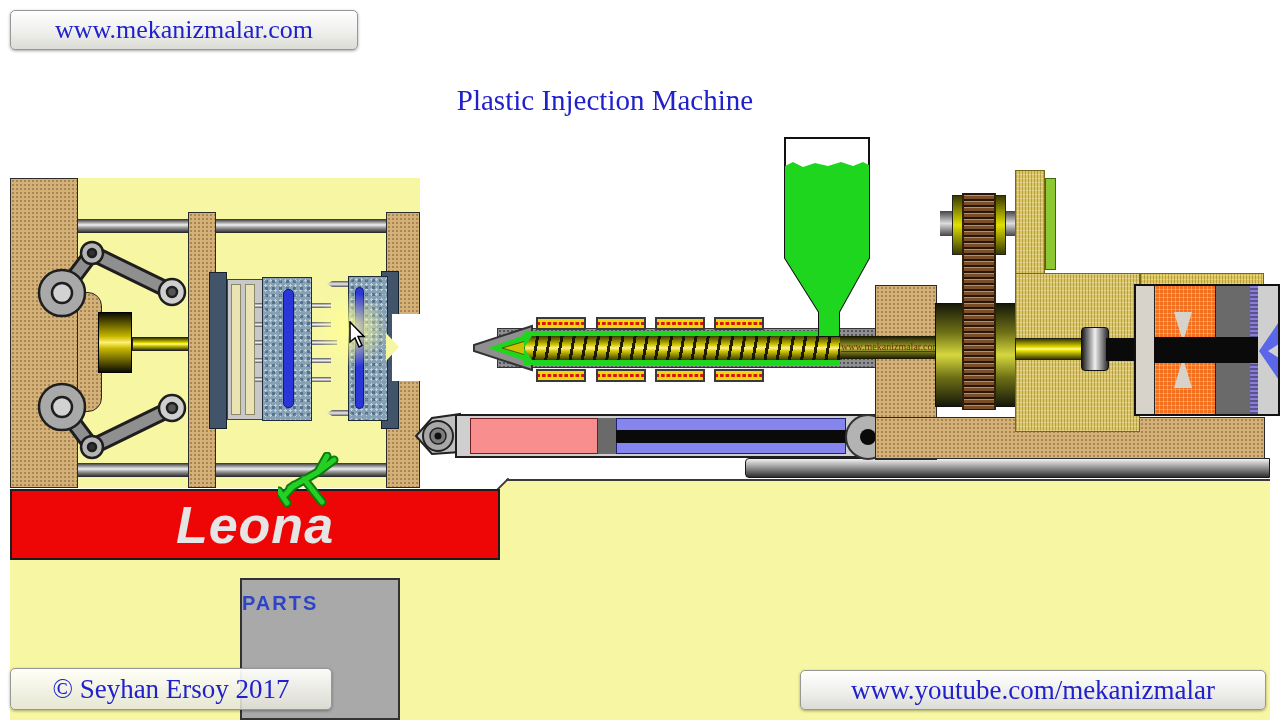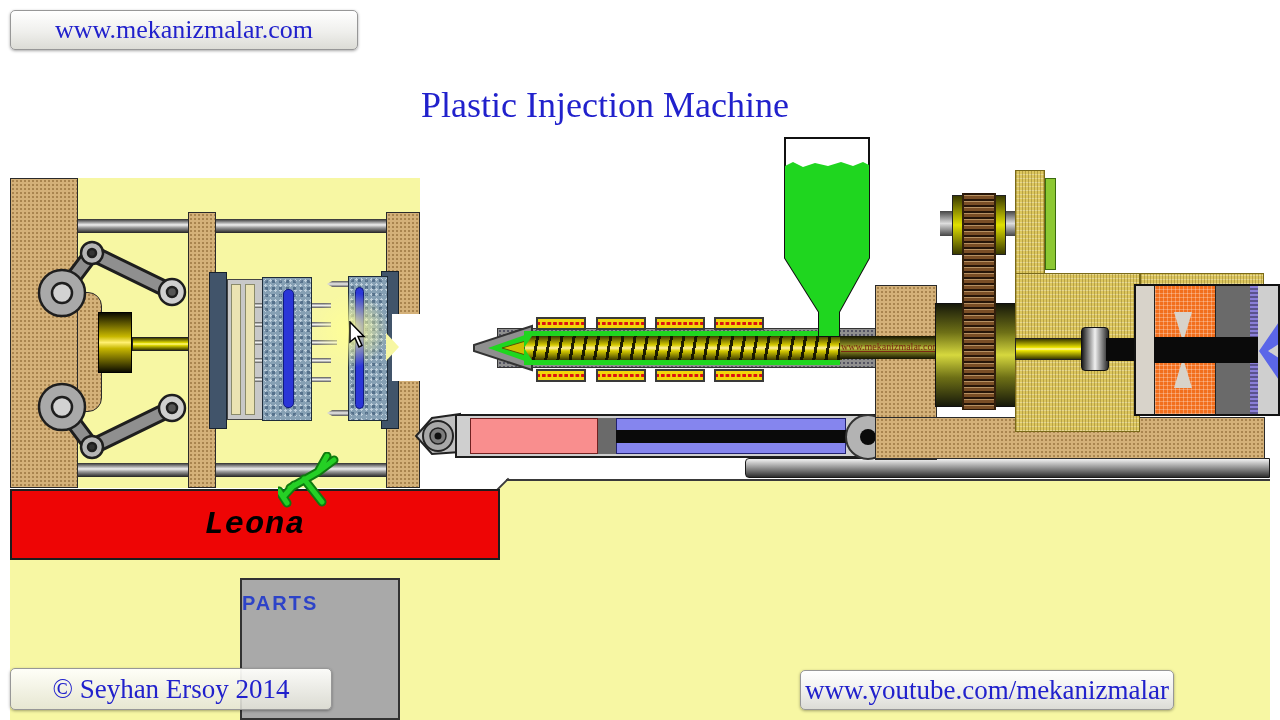--- a/index.html
+++ b/index.html
@@ -40,22 +40,22 @@
   .drum{background:linear-gradient(180deg,#17190a,#6e7016 28%,#d6d83e 50%,#6e7016 72%,#17190a);border:1px solid #101010;}
 
   
   .ui-btn{display:flex;align-items:center;justify-content:center;
        border:1px solid #979797;border-radius:5px;
        background:linear-gradient(180deg,#ffffff,#efefec 55%,#dcdcd6);
        box-shadow:0 1px 3px rgba(0,0,0,.35);
        font-family:"Liberation Serif",serif;color:#2121cc;cursor:pointer;}
   .ghost{background:linear-gradient(180deg,rgba(255,255,252,.95),rgba(228,228,218,.85));}
 
-  .title-text{font-family:"Liberation Serif",serif;color:#2121cc;font-size:36px;text-align:center;}
-  .leona{font-weight:bold;font-style:italic;font-size:32px;color:#000000;letter-spacing:1px;font-family:Liberation Mono, monospace;}
+  .title-text{font-family:"Liberation Serif",serif;color:#2121cc;font-size:29px;text-align:center;}
+  .leona{font-weight:bold;font-style:italic;font-size:52px;color:#e5e5e5;letter-spacing:1px;}
   .parts-label{font-weight:bold;font-size:20px;color:#2d43c8;letter-spacing:2px;}
   .motor-label{font-weight:bold;font-size:18px;color:#e3240b;letter-spacing:1px;}
   .watermark{font-family:"Liberation Serif",serif;font-size:10px;color:#7b2613;
        text-decoration:underline;white-space:nowrap;}
 </style>
 </head>
 <body>
 
 <div id="canvas">
 
@@ -232,20 +232,20 @@
                 clip-path:polygon(5% 50%,100% 8%,100% 40%,50% 50%,100% 60%,100% 92%);"></div>
   </div>
 
   <div class="ui-btn abs" style="left:10px;top:10px;width:348px;height:40px;font-size:26px;">
     <span>www.mekanizmalar.com</span>
   </div>
 
   <div class="abs title-text" style="left:0;top:84px;width:1210px;">Plastic Injection Machine</div>
 
   <div class="ui-btn ghost abs" style="left:10px;top:668px;width:322px;height:42px;font-size:27px;">
-    <span>© Seyhan Ersoy 2014</span>
-  </div>
-
-  <div class="ui-btn abs" style="left:800px;top:670px;width:374px;height:40px;font-size:27px;">
+    <span>© Seyhan Ersoy 2017</span>
+  </div>
+
+  <div class="ui-btn abs" style="left:800px;top:670px;width:466px;height:40px;font-size:27px;">
     <span>www.youtube.com/mekanizmalar</span>
   </div>
 
 </div>
 
 </body></html>

